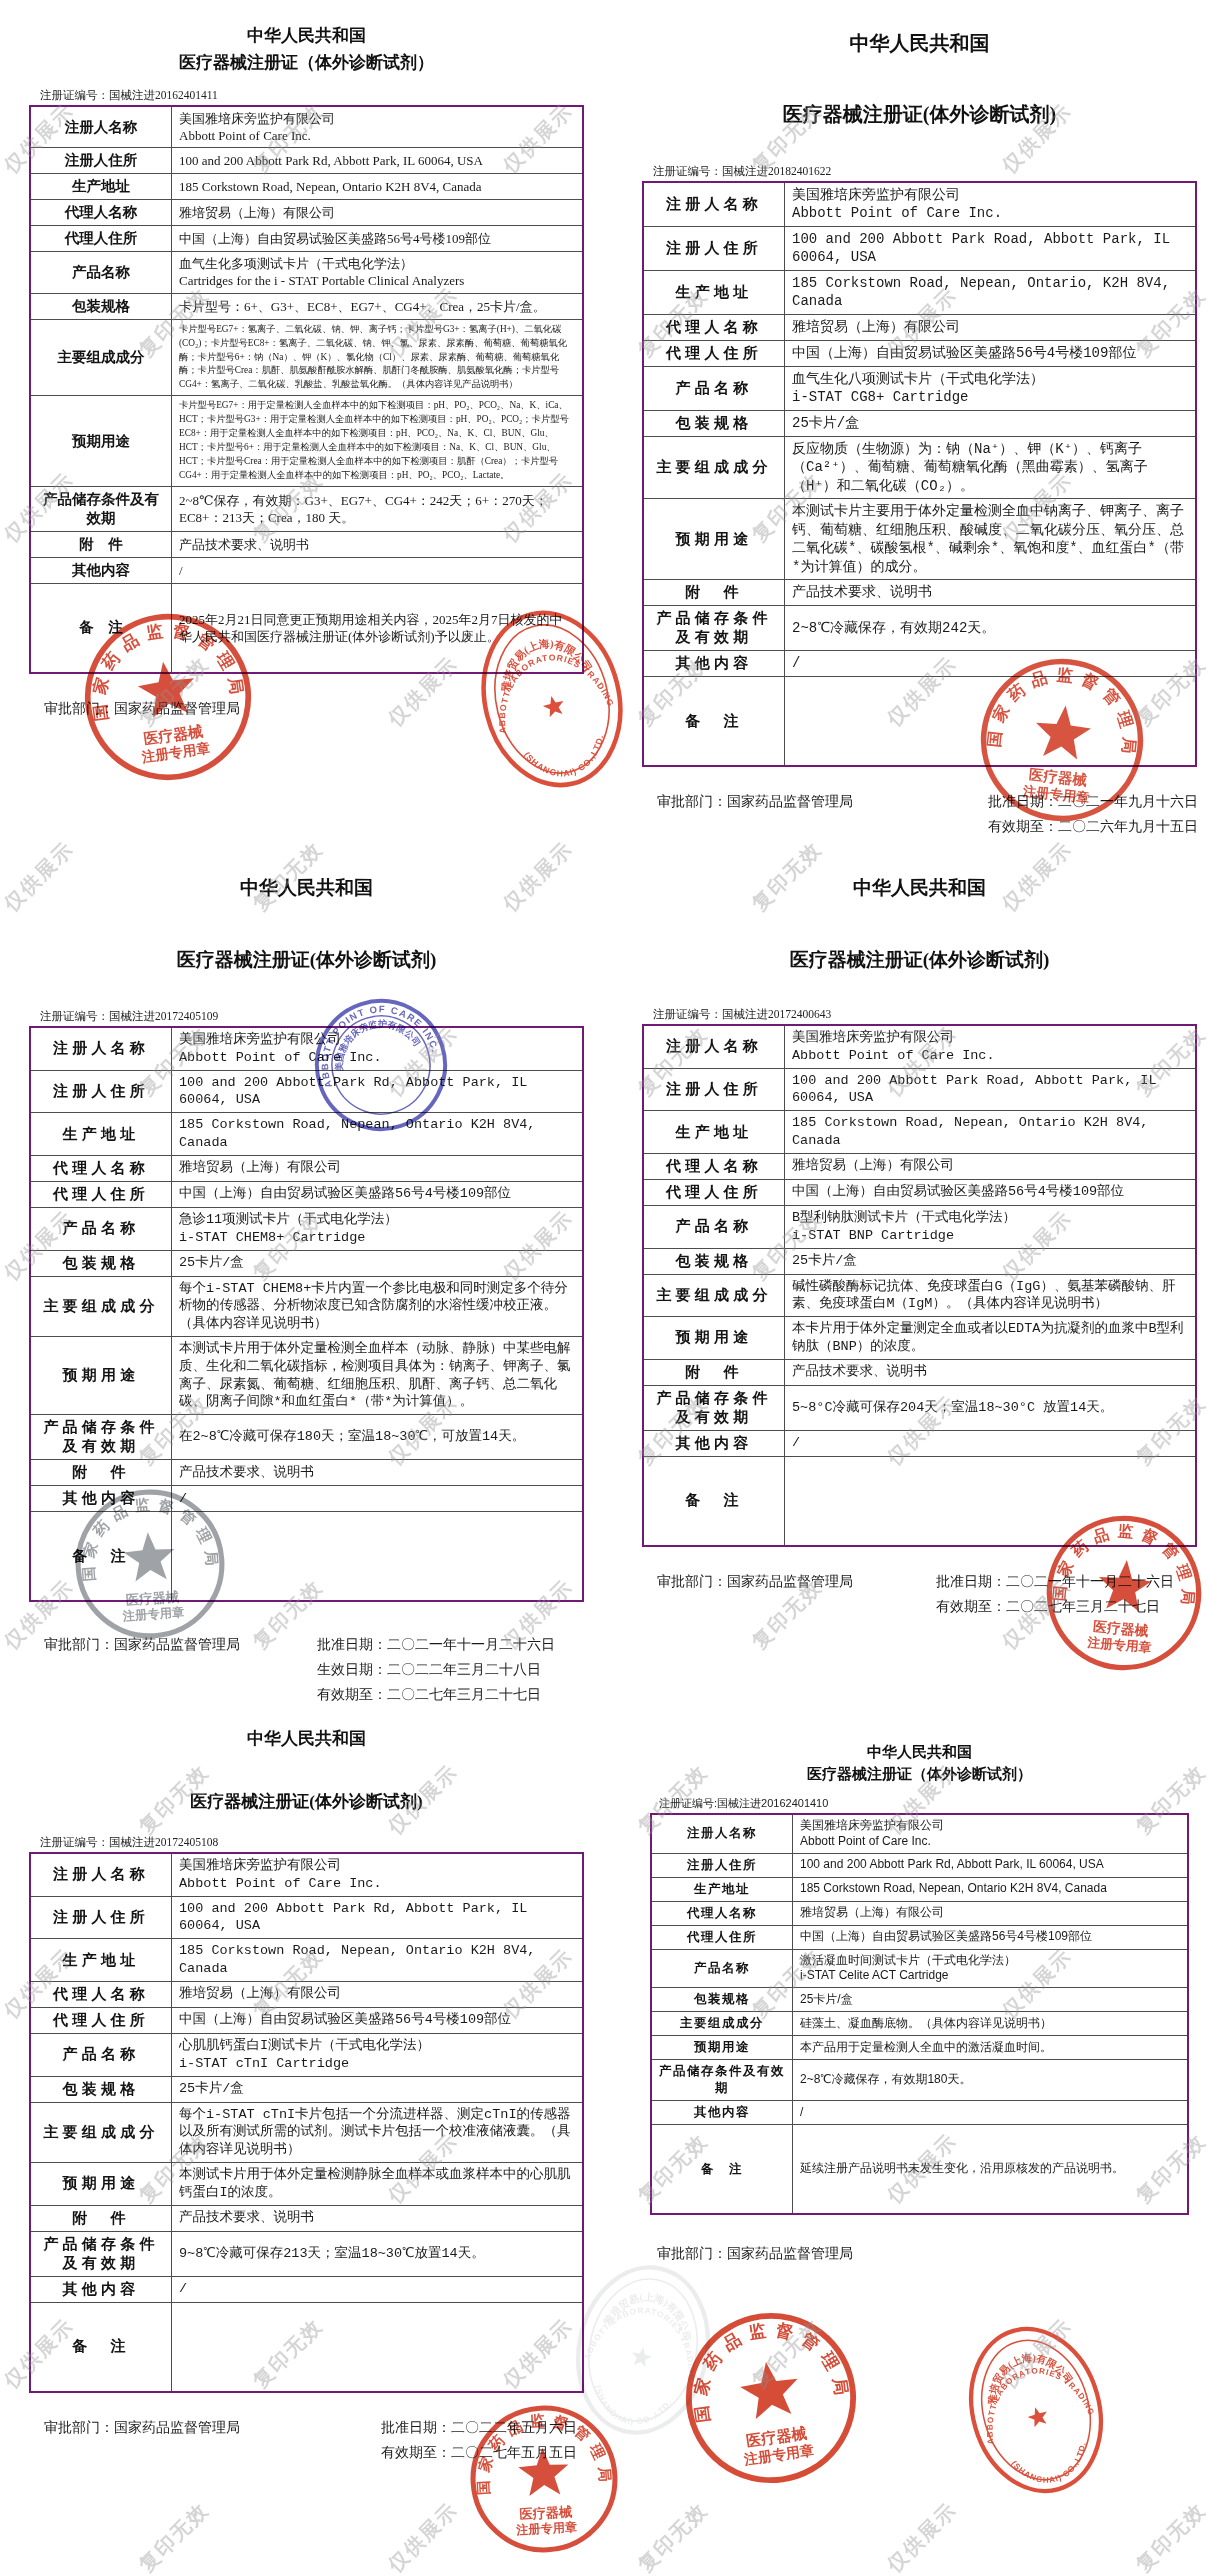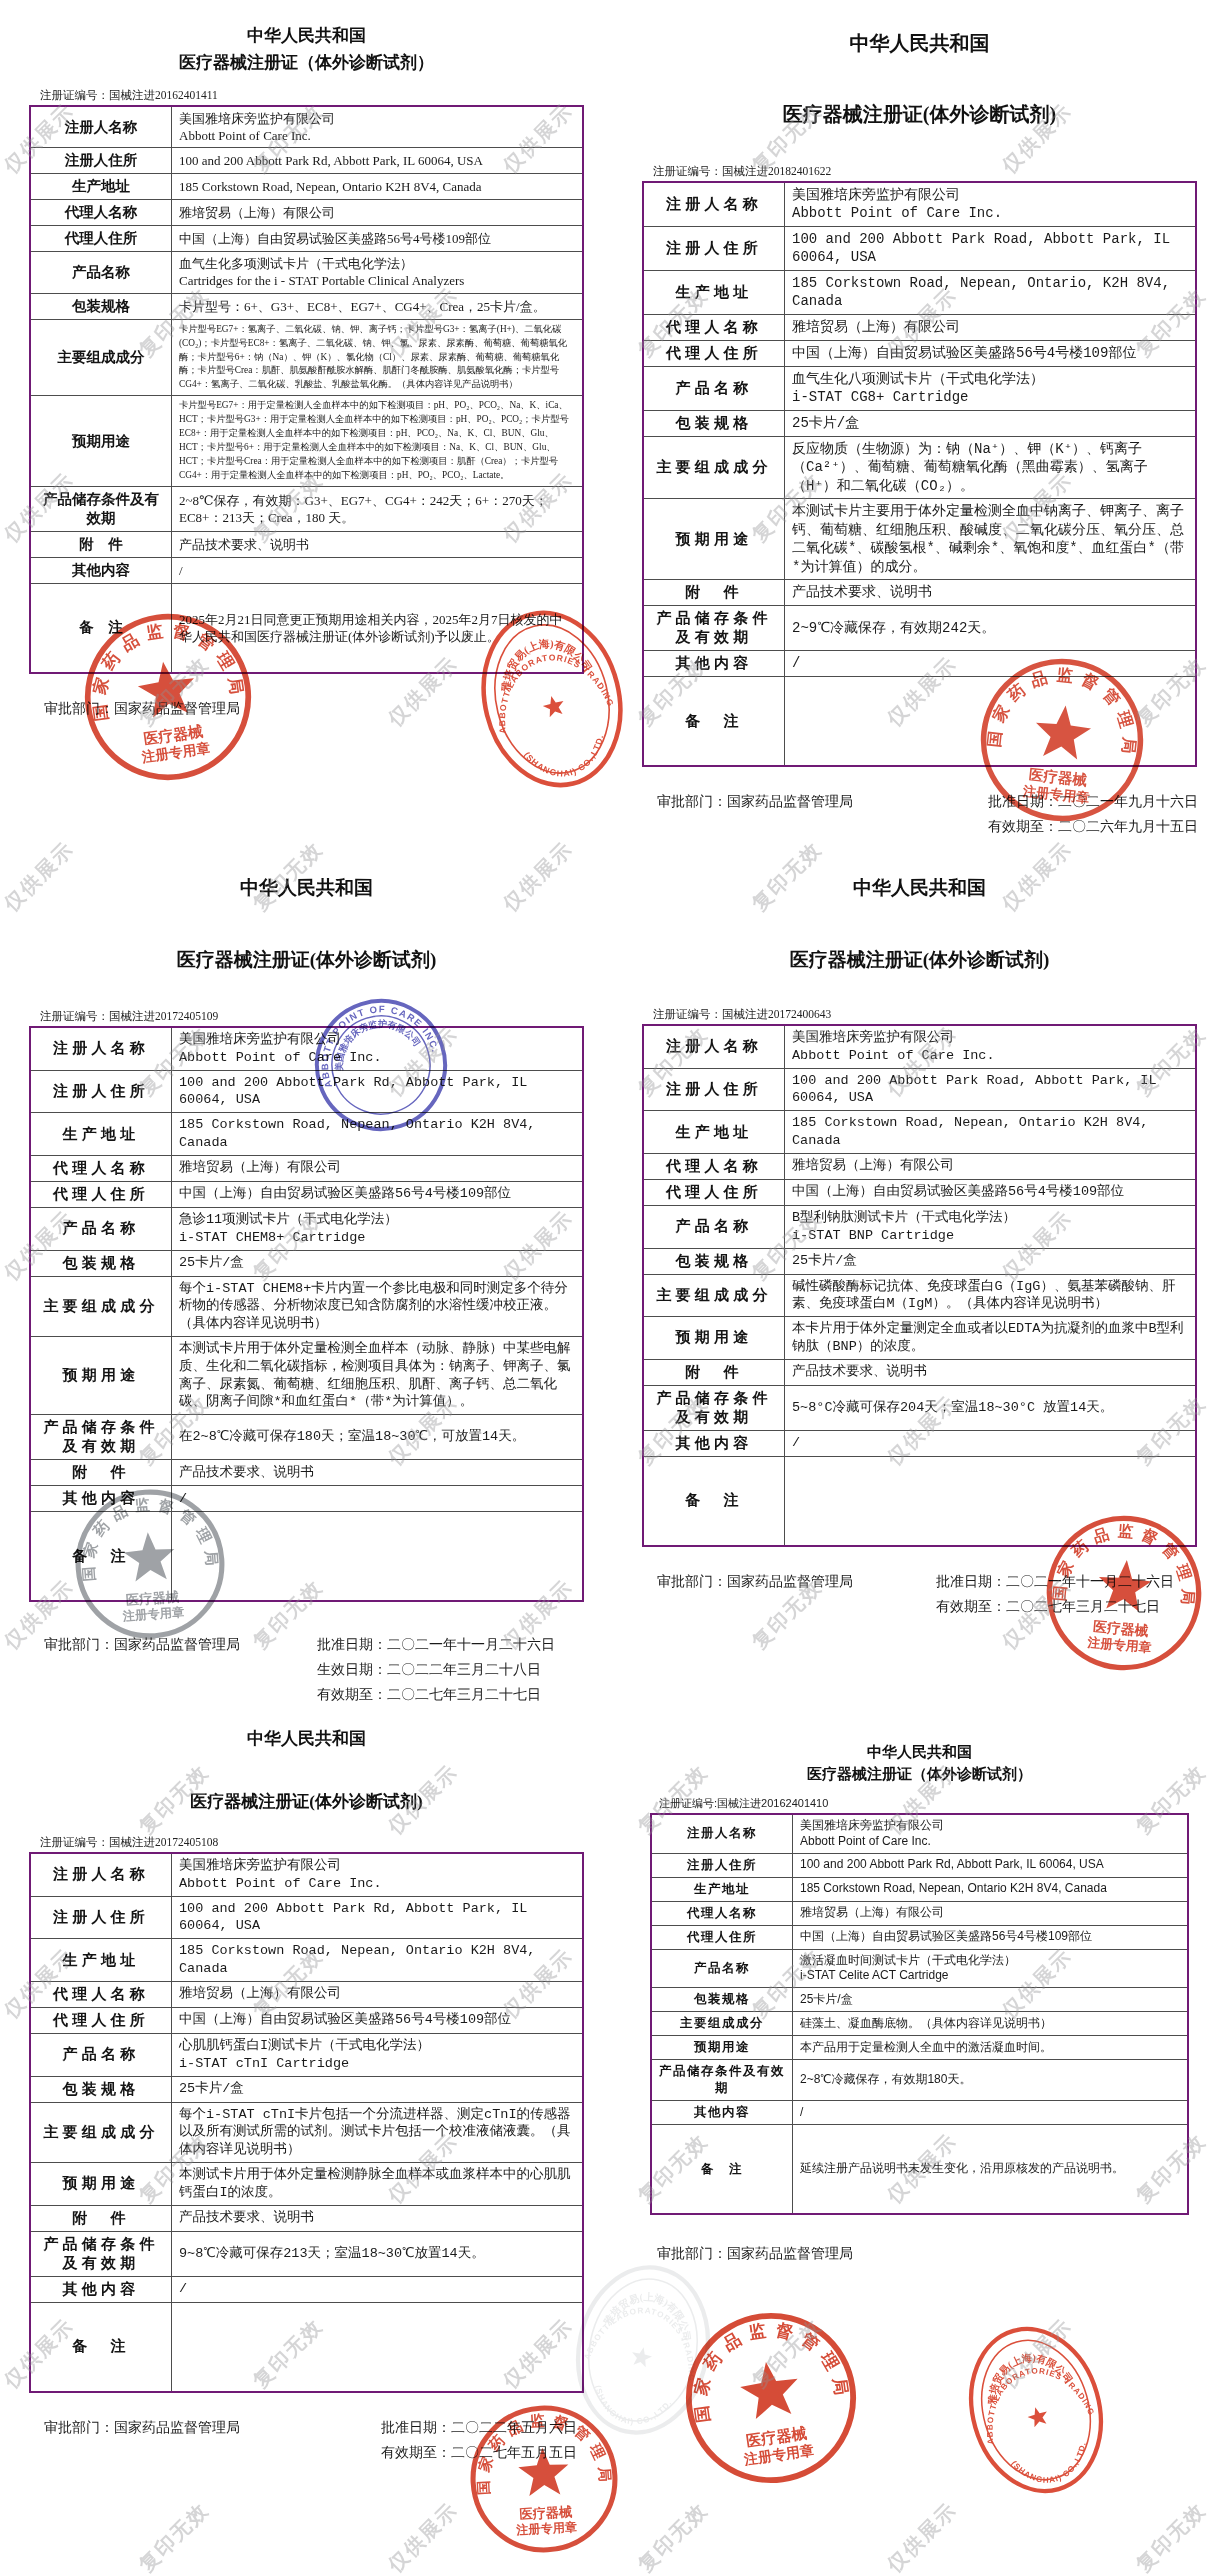--- a/index.html
+++ b/index.html
@@ -179,21 +179,21 @@
         <tr>
           <td class="lbl">预期用途</td>
           <td class="val">本测试卡片主要用于体外定量检测全血中钠离子、钾离子、离子钙、葡萄糖、红细胞压积、酸碱度、二氧化碳分压、氧分压、总二氧化碳*、碳酸氢根*、碱剩余*、氧饱和度*、血红蛋白*（带*为计算值）的成分。</td>
         </tr>
         <tr>
           <td class="lbl">附　件</td>
           <td class="val">产品技术要求、说明书</td>
         </tr>
         <tr>
           <td class="lbl">产品储存条件及有效期</td>
-          <td class="val">2~9℃冷藏保存，有效期242天。</td>
+          <td class="val">2~8℃冷藏保存，有效期242天。</td>
         </tr>
         <tr>
           <td class="lbl">其他内容</td>
           <td class="val">/</td>
         </tr>
         <tr class="tall">
           <td class="lbl">备　注</td>
           <td class="val"></td>
         </tr>
       </tbody>

